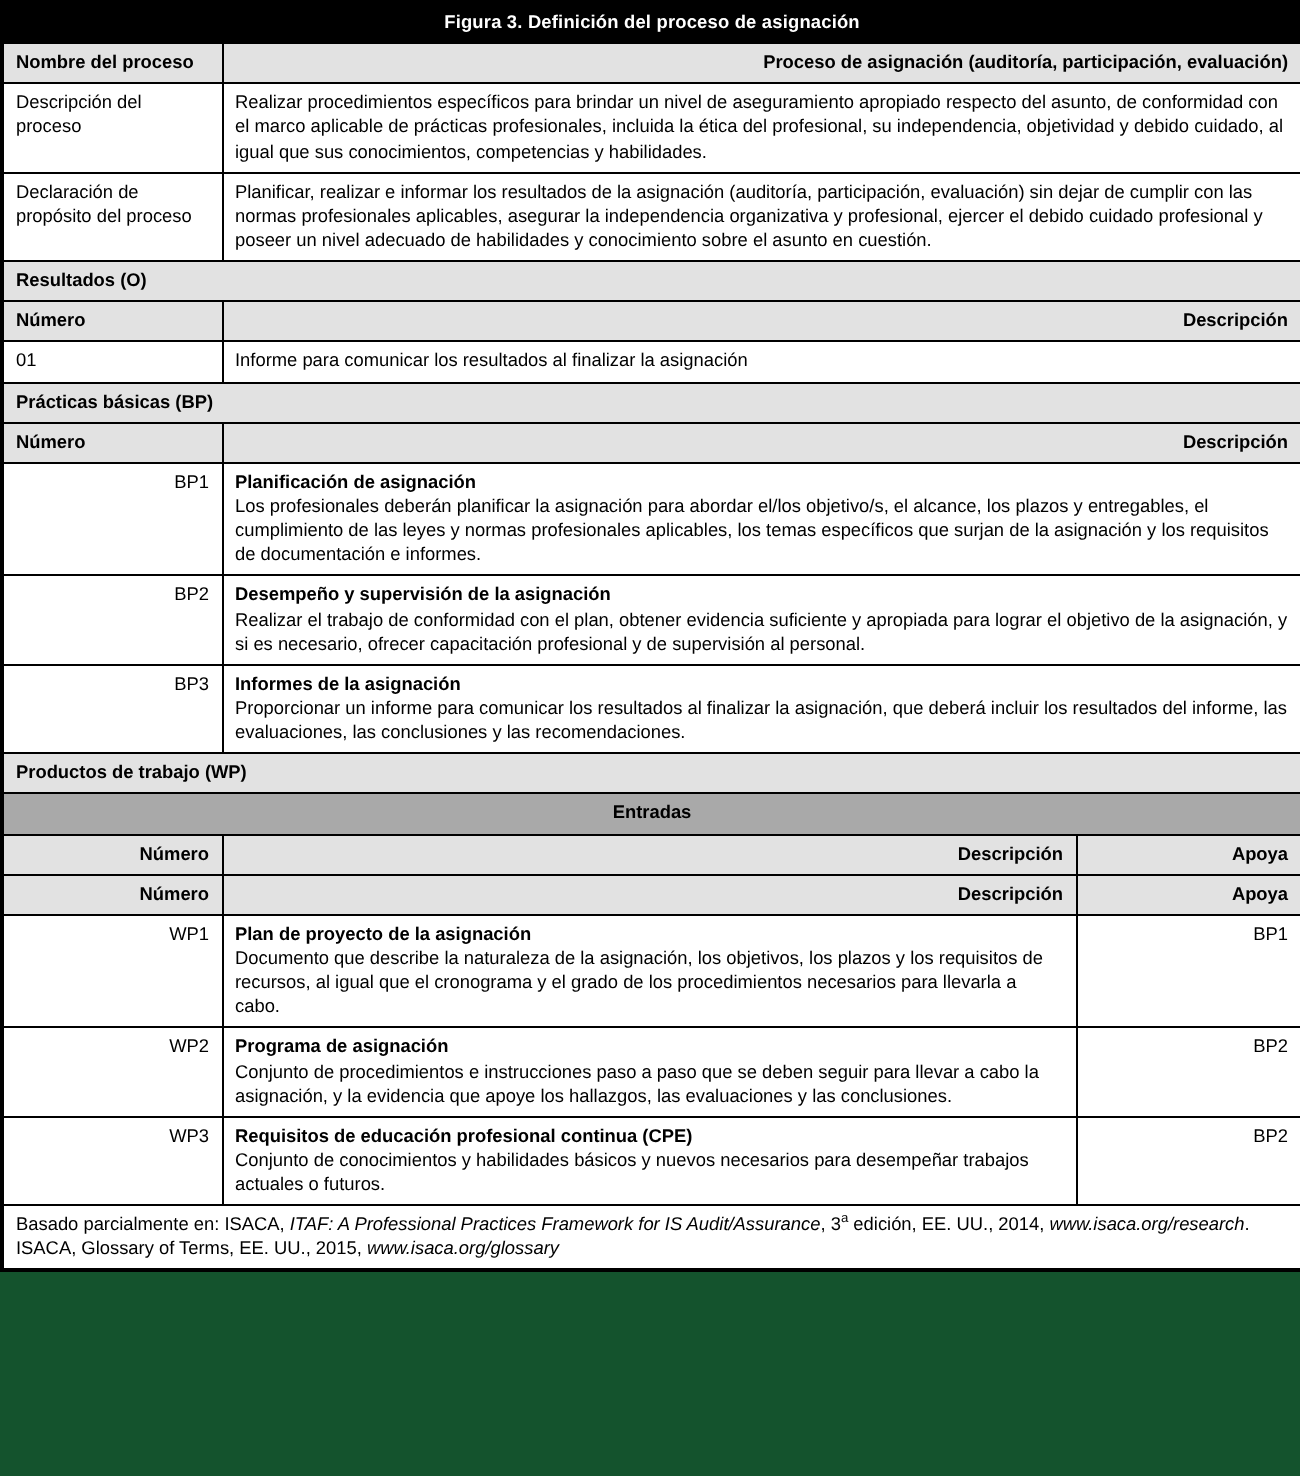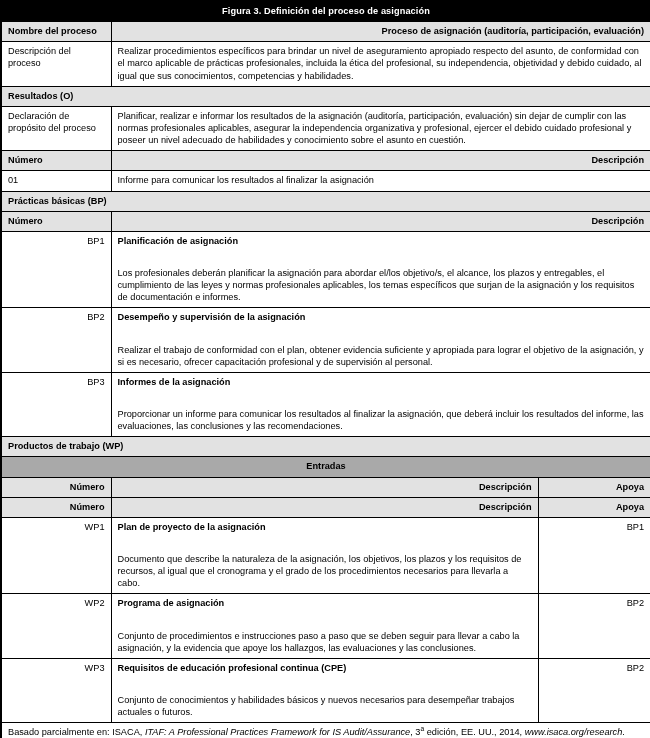--- a/index.html
+++ b/index.html
@@ -59,21 +59,21 @@
     padding: 4px 6px 4px 6px;
   }
   
   td.cell { background: #ffffff; }
   td.cell.center { text-align: right; }
   td.cell.left { text-align: left; }
   .lead {
     font-weight: bold;
     display: block;
   }
-  .body-text { display: block; margin-top: 20px; }
+  .body-text { display: block; }
   
   td.footer {
     background: #ffffff;
     font-size: 9.0px;
     line-height: 1.45;
     padding: 5px 6px 6px 6px;
   }
   .ital { font-style: italic; }
   .sup { font-size: 0.72em; vertical-align: super; line-height: 0; }
 </style>
@@ -97,26 +97,26 @@
         <td class="hdr-light">Nombre del proceso</td>
         <td class="hdr-light center" colspan="2">Proceso de asignación (auditoría, participación, evaluación)</td>
       </tr>
 
       <tr>
         <td class="cell left">Descripción del proceso</td>
         <td class="cell" colspan="2">Realizar procedimientos específicos para brindar un nivel de aseguramiento apropiado respecto del asunto, de conformidad con el marco aplicable de prácticas profesionales, incluida la ética del profesional, su independencia, objetividad y debido cuidado, al igual que sus conocimientos, competencias y habilidades.</td>
       </tr>
 
       <tr>
-        <td class="hdr-light" colspan="3">Resultados (O)</td>
-      </tr>
-
-      <tr>
         <td class="cell left">Declaración de propósito del proceso</td>
         <td class="cell" colspan="2">Planificar, realizar e informar los resultados de la asignación (auditoría, participación, evaluación) sin dejar de cumplir con las normas profesionales aplicables, asegurar la independencia organizativa y profesional, ejercer el debido cuidado profesional y poseer un nivel adecuado de habilidades y conocimiento sobre el asunto en cuestión.</td>
+      </tr>
+
+      <tr>
+        <td class="hdr-light" colspan="3">Resultados (O)</td>
       </tr>
       <tr>
         <td class="hdr-light">Número</td>
         <td class="hdr-light center" colspan="2">Descripción</td>
       </tr>
       <tr>
         <td class="cell left">01</td>
         <td class="cell" colspan="2">Informe para comunicar los resultados al finalizar la asignación</td>
       </tr>
 

